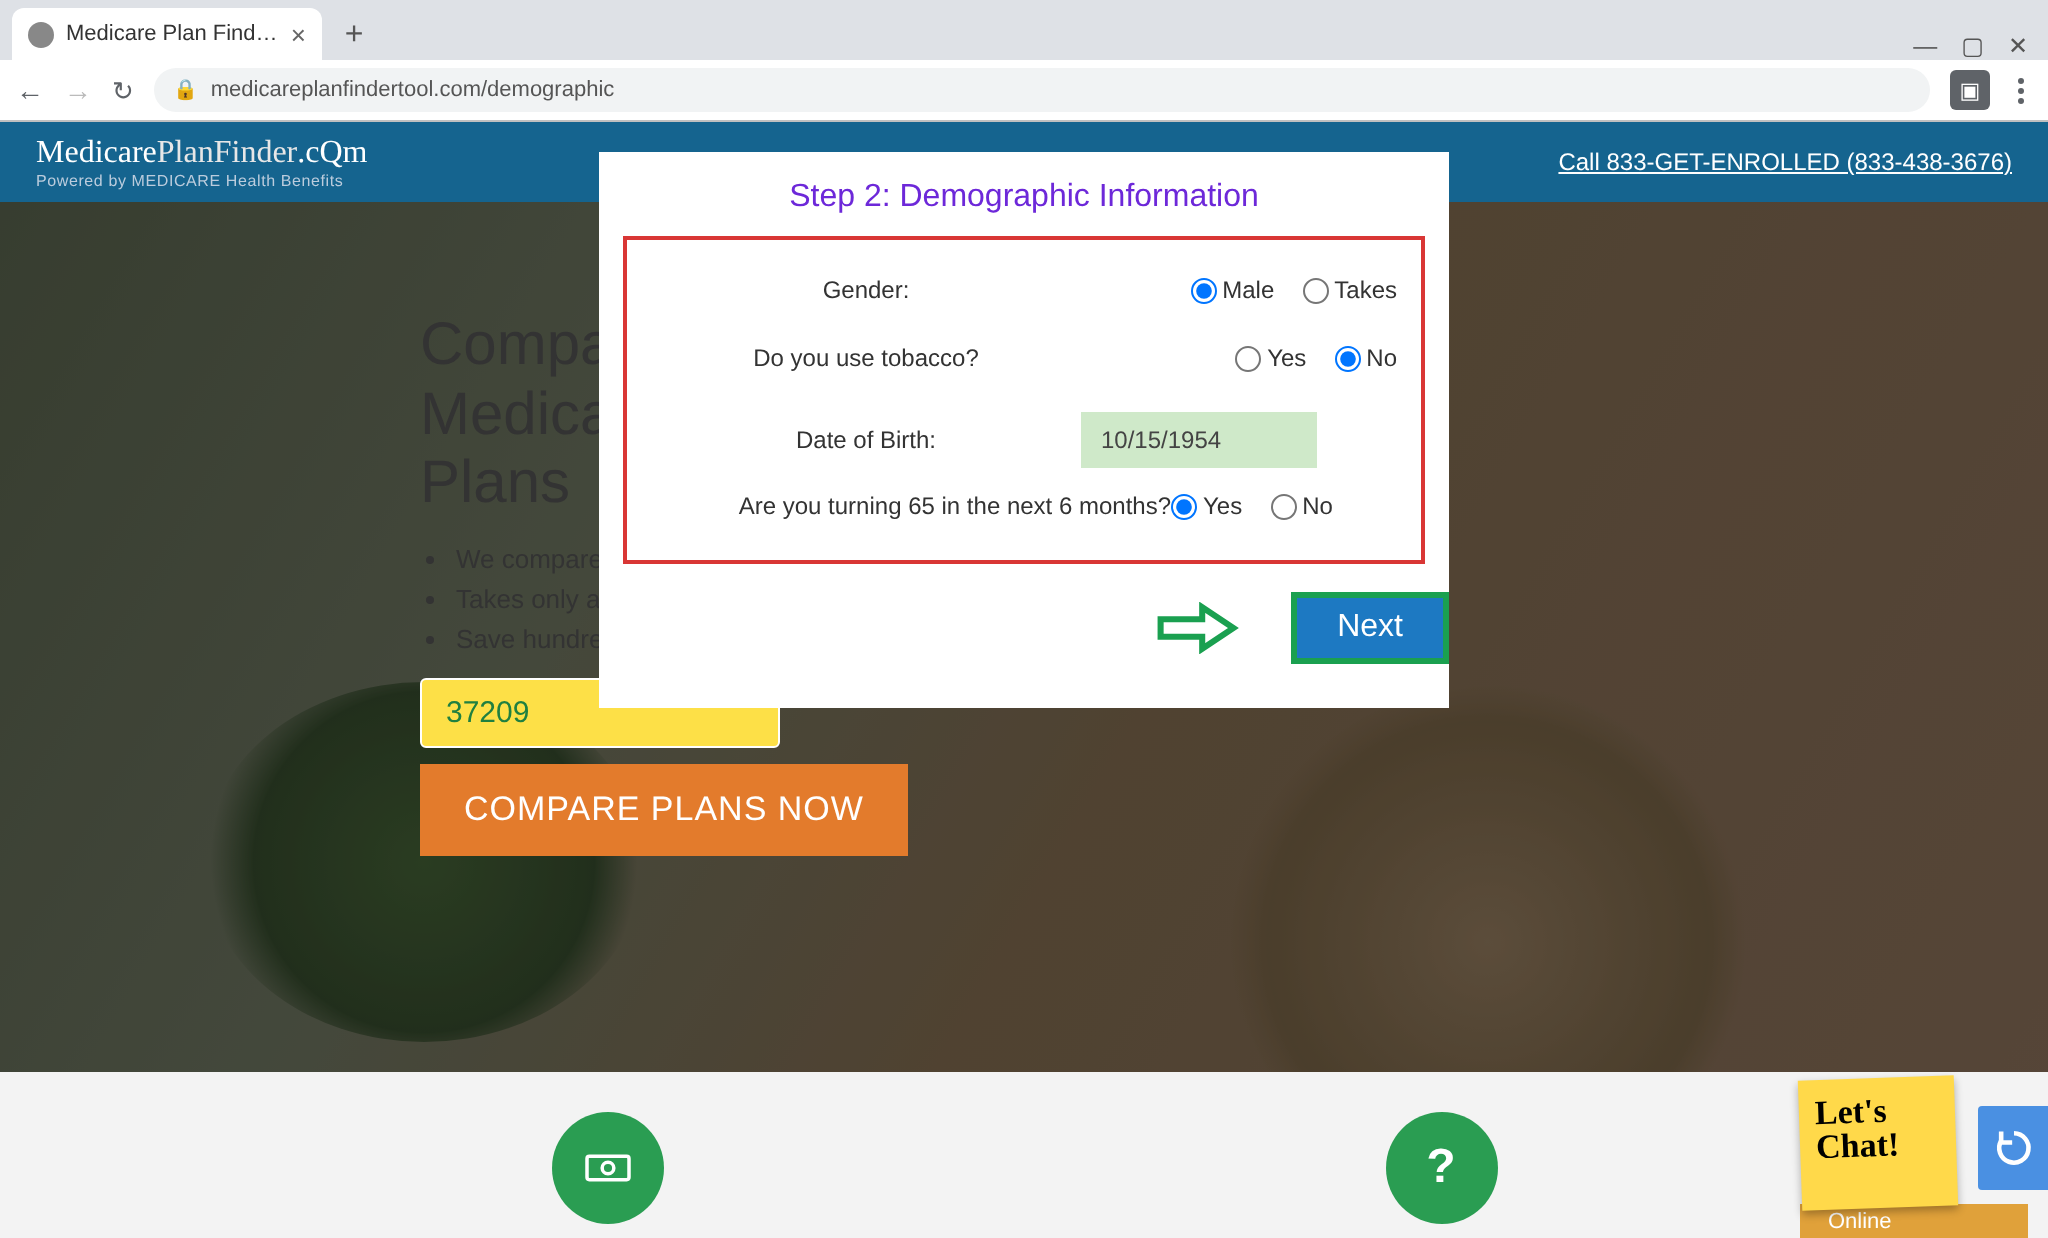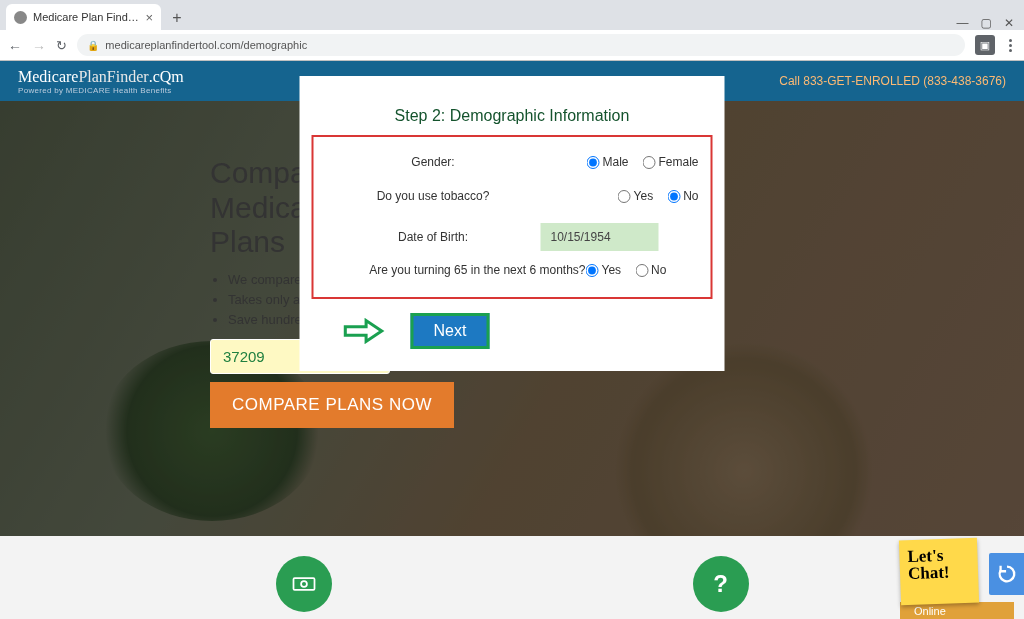--- a/index.html
+++ b/index.html
@@ -30,47 +30,47 @@
   
   .bg-hero::before { content:''; position:absolute; left:60%; top:50%; width:260px; height:260px; background: radial-gradient(circle,#c4a176 0%, #9b7d52 60%, transparent 70%); border-radius:50%; }
   .bg-hero::after { content:''; position:absolute; left:10%; top:50%; width:220px; height:180px; background: radial-gradient(circle,#4f7a3a 0%, #3b5a2e 60%, transparent 75%); border-radius:50%; }
 
   .overlay-dim { position:absolute; inset:0; background: rgba(0,0,0,0.28); }
 
   .top-bar { position: relative; background: #15648f; color: #fff; height: 40px; display: flex; align-items: center; padding: 5px 18px; justify-content: space-between; font-size: 12px; z-index: 2; }
   .brand { font-family: Georgia, serif; font-size: 16px; }
   .brand .light { font-weight: 300; color: #e7e7e7; }
   .brand-sub { font-size: 8px; color: #bcd; letter-spacing: 0.3px; }
-  .phone-cta { font-size: 12px; color: #fdba74; }
+  .phone-cta { font-size: 12px; color: #ffffff; text-decoration: underline; }
 
   .hero-left { position: absolute; left: 210px; top: 95px; z-index: 1; }
   .hero-h1 { font-size: 30px; color: #333; font-weight: 400; line-height: 1.15; }
   .hero-list { list-style: disc; margin: 12px 0 0 18px; color: #333; font-size: 13px; }
   .hero-list li { margin: 5px 0; }
-  .zip-box { margin-top: 12px; background: #fef9c3; color: #208040; width: 180px; padding: 8px 12px; border-radius: 3px; font-size: 15px; border: 1px solid #fff; }
+  .zip-box { margin-top: 12px; background: #fde047; color: #208040; width: 180px; padding: 8px 12px; border-radius: 3px; font-size: 15px; border: 1px solid #fff; }
   .compare-btn { margin-top: 8px; background: #e37b2c; color: #fff; border: none; padding: 13px 22px; font-size: 17px; letter-spacing: 0.5px; cursor: pointer; }
 
   .agents-band { position: absolute; left:0; right:0; top: 410px; height: 65px; background: #e0a13a; display:flex; align-items:center; justify-content:center; color:#fff; font-size:20px; font-style: italic; z-index:1; }
 
   .info-section { position:absolute; left:0; right:0; top:475px; bottom:0; background:#f3f3f3; display:flex; padding: 20px 120px 0; gap: 50px; z-index:1; }
   .info-col { flex:1; text-align:center; }
   .info-icon { width:56px; height:56px; border-radius:50%; background:#2a9d52; margin:0 auto 10px; display:flex; align-items:center; justify-content:center; color:#fff; font-size:24px; font-weight:bold; }
 
   
   .modal { position: absolute; left: 50%; top: 15px; transform: translateX(-50%); width: 425px; background: #fff; z-index: 5; padding: 14px 0 22px; }
-  .modal-title { text-align: center; font-size: 16px; color: #14532d; font-weight: 400; margin-bottom: 10px; margin-top: 17px; }
+  .modal-title { text-align: center; font-size: 16px; color: #6d28d9; font-weight: 400; margin-bottom: 10px; }
   .form-box { border: 2px solid #d93635; margin: 0 12px; padding: 8px 6px 10px; }
   .form-row { display: flex; align-items: center; font-size: 12px; color: #333; padding: 10px 6px; }
   .form-label { width: 215px; text-align: center; }
   .form-options { flex:1; display:flex; gap: 14px; align-items:center; font-size:12px; color:#333; }
   .form-options.center { justify-content: flex-end; padding-left: 14px; }
   .radio { display:flex; align-items:center; gap:3px; }
   .radio input { margin:0; }
   .dob-input { background:#cfe9c9; border:none; padding:7px 10px; font-size:12px; color:#444; width:118px; }
-  .next-row { display:flex; align-items:center; justify-content:flex-start; gap: 24px; margin-top: 14px; padding-left: 41px; }
+  .next-row { display:flex; align-items:center; justify-content:flex-end; gap: 24px; margin-top: 14px; padding-left: 41px; }
   .arrow-indicator { width: 46px; height: 26px; position: relative; }
   .arrow-indicator svg { width:100%; height:100%; }
   .next-btn { background:#1d79c2; color:#fff; border:3px solid #1aa050; padding:6px 20px; font-size:16px; cursor:pointer; }
 
   
   .chat-widget { position:absolute; right:10px; bottom:0; z-index:6; }
   .chat-note { background:#ffd94a; width:78px; height:65px; padding:8px; font-family:'Comic Sans MS', cursive; font-size:17px; font-weight:bold; line-height:1; transform:rotate(-2deg); box-shadow:0 2px 4px rgba(0,0,0,0.3); }
   .chat-bar { background:#e0a13a; color:#fff; font-size:11px; padding:3px 14px; width:114px; margin-top:-2px; }
 
   .recaptcha { position:absolute; right:0; bottom:25px; width:35px; height:42px; background:#4a90e2; border-radius:2px 0 0 2px; z-index:5; display:flex; align-items:center; justify-content:center; }
@@ -163,21 +163,21 @@
 
       <div class="form-row">
         <div class="form-label">Gender:</div>
         <div class="form-options center">
           <label class="radio">
               <input type="radio" checked="" style="">
               <span>Male</span>
             </label>
           <label class="radio">
               <input type="radio" style="">
-              <span>Female</span>
+              <span>Takes</span>
             </label>
         </div>
       </div>
 
       <div class="form-row">
         <div class="form-label">Do you use tobacco?</div>
         <div class="form-options center">
           <label class="radio">
               <input type="radio" style="">
               <span>Yes</span>

